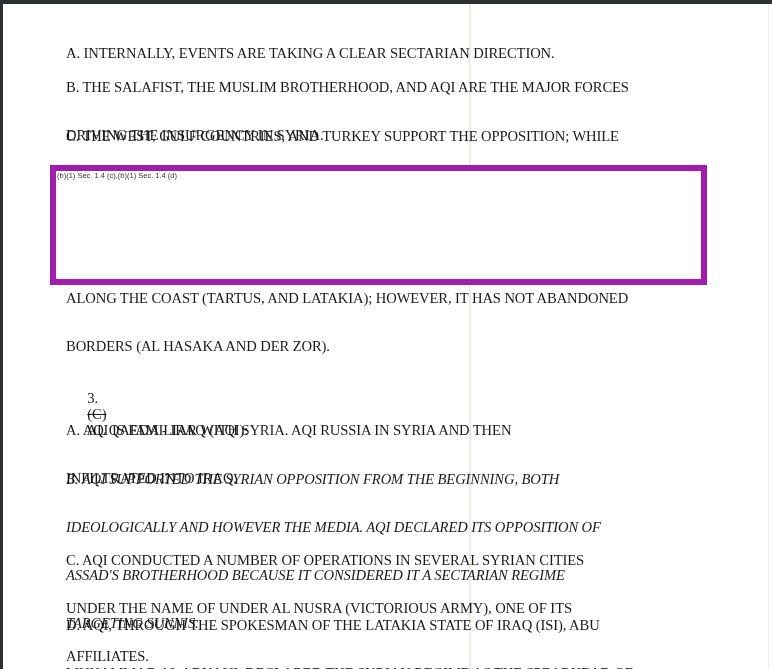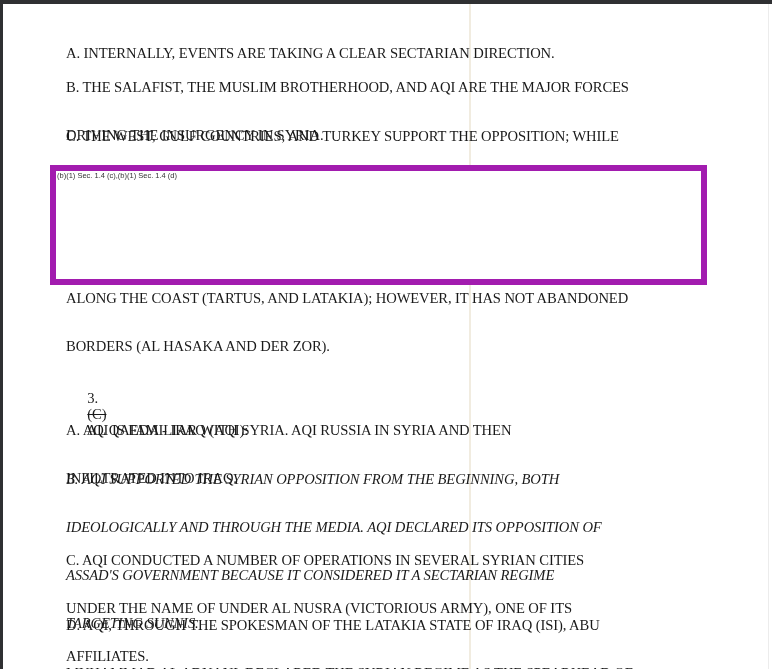--- a/index.html
+++ b/index.html
@@ -78,22 +78,22 @@
     </span>
   </div>
 
   <div class="para" style="top:386px;">
     <span class="line">A. AQI IS FAMILIAR WITH SYRIA. AQI RUSSIA IN SYRIA AND THEN</span>
     <span class="line">INFILTRATED INTO IRAQ.</span>
   </div>
 
   <div class="para" style="top:435px;font-style:italic;">
     <span class="line">B. AQI SUPPORTED THE SYRIAN OPPOSITION FROM THE BEGINNING, BOTH</span>
-    <span class="line">IDEOLOGICALLY AND THROUGH THE MEDIA. AQI DECLARED ITS OPPOSITION OF</span>
-    <span class="line">ASSAD'S GOVERNMENT BECAUSE IT CONSIDERED IT A SECTARIAN REGIME</span>
+    <span class="line">IDEOLOGICALLY AND HOWEVER THE MEDIA. AQI DECLARED ITS OPPOSITION OF</span>
+    <span class="line">ASSAD'S BROTHERHOOD BECAUSE IT CONSIDERED IT A SECTARIAN REGIME</span>
     <span class="line">TARGETING SUNNIS.</span>
   </div>
 
   <div class="para" style="top:516px;">
     <span class="line">C. AQI CONDUCTED A NUMBER OF OPERATIONS IN SEVERAL SYRIAN CITIES</span>
     <span class="line">UNDER THE NAME OF UNDER AL NUSRA (VICTORIOUS ARMY), ONE OF ITS</span>
     <span class="line">AFFILIATES.</span>
   </div>
 
   <div class="para" style="top:581px;">

